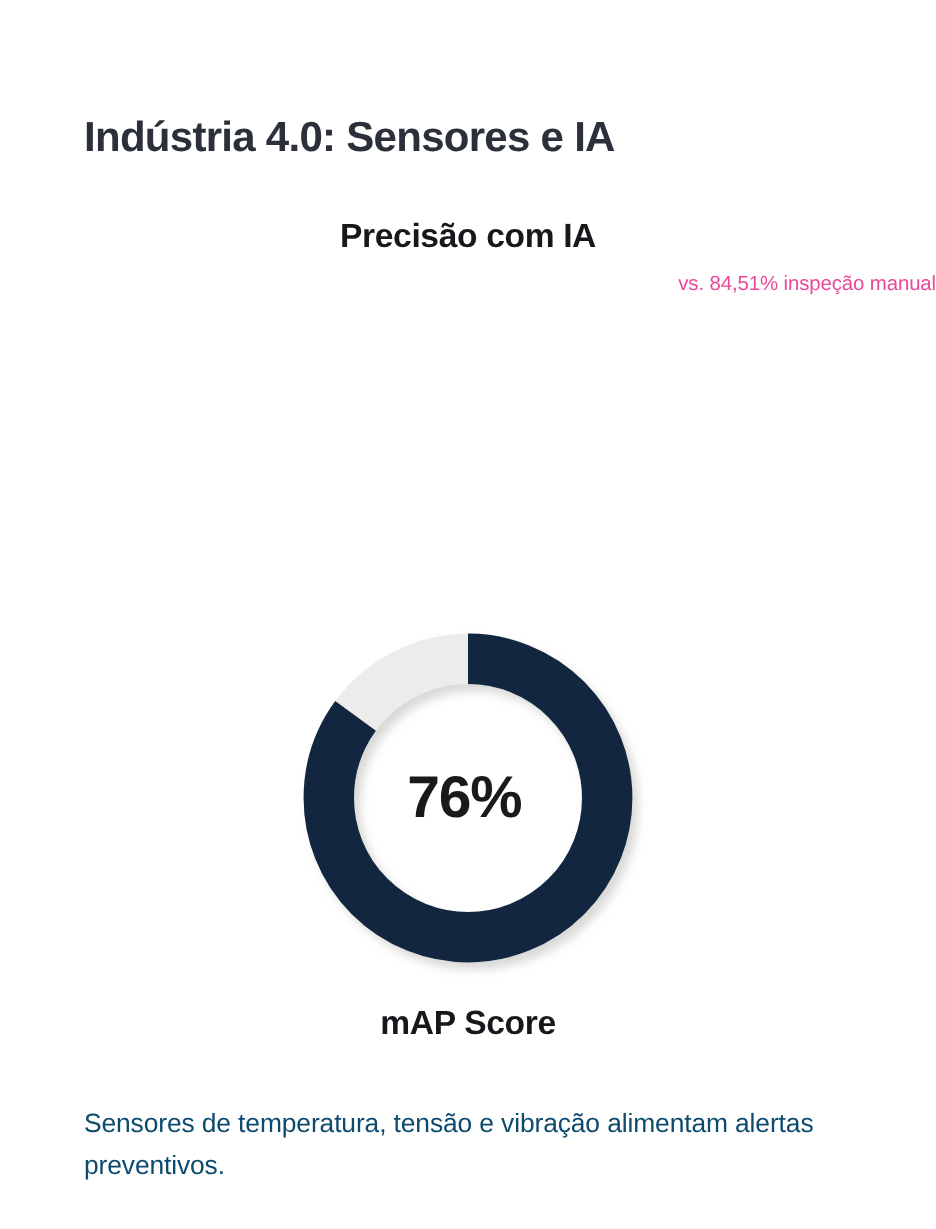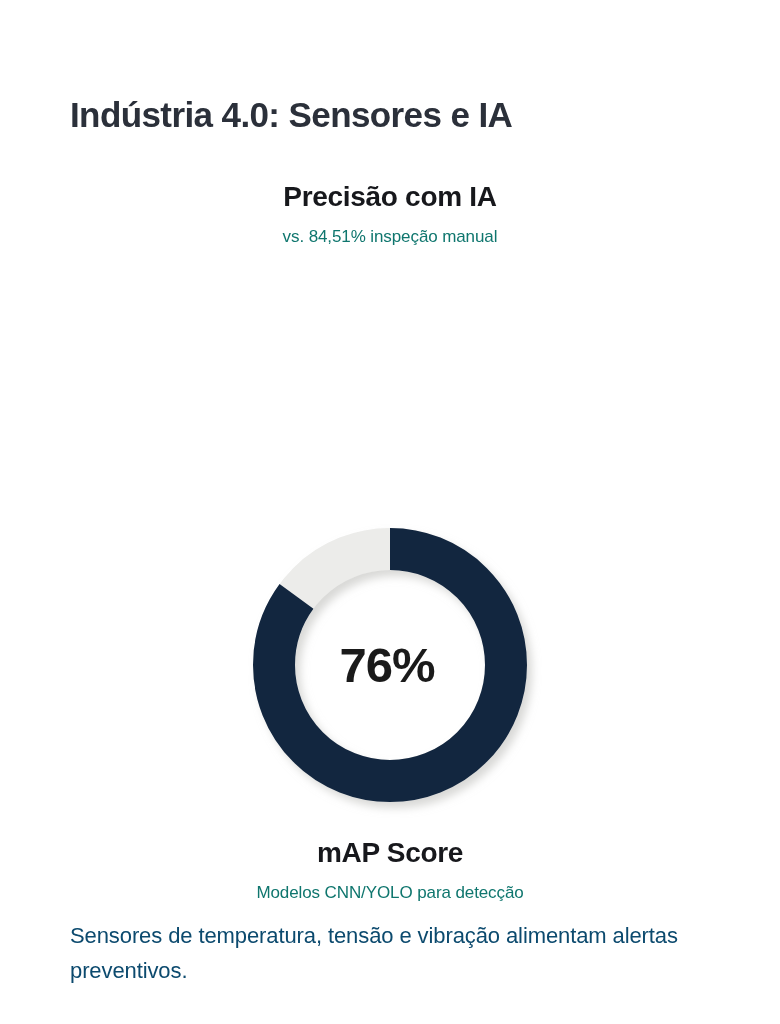--- a/index.html
+++ b/index.html
@@ -81,23 +81,24 @@
     font-size: 28px;
     font-weight: 700;
     letter-spacing: -0.3px;
     color: #17181c;
     line-height: 1.2;
   }
   .metric-sub {
     margin-top: 12px;
     font-size: 17px;
     font-weight: 400;
-    color: #0f766e;
+    color: #ec4899;
     letter-spacing: -0.1px;
     line-height: 1.3;
+    text-align: right;
   }
 
   
   .footer-note {
     position: absolute;
     left: 70px;
     top: 897px;
     width: 620px;
     font-size: 22px;
     font-weight: 400;
@@ -128,18 +129,17 @@
           </filter>
         </defs>
         <g filter="url(#ds2)">
           <circle cx="138" cy="138" r="116" fill="none" stroke="#ececea" stroke-width="42"></circle>
         </g>
         <circle class="gauge-arc" cx="138" cy="138" r="116" fill="none" stroke="#12263f" stroke-width="42" stroke-linecap="butt" transform="rotate(-90 138 138)" stroke-dasharray="619.5220712879072 728.849495632832"></circle>
       </svg>
       <div class="gauge-value">76%</div>
     </div>
     <div class="metric-label">mAP Score</div>
-    <div class="metric-sub">Modelos CNN/YOLO para detecção</div>
   </div>
 
   <p class="footer-note">Sensores de temperatura, tensão e vibração alimentam alertas preventivos.</p>
 
 </div>
 
 </body></html>

